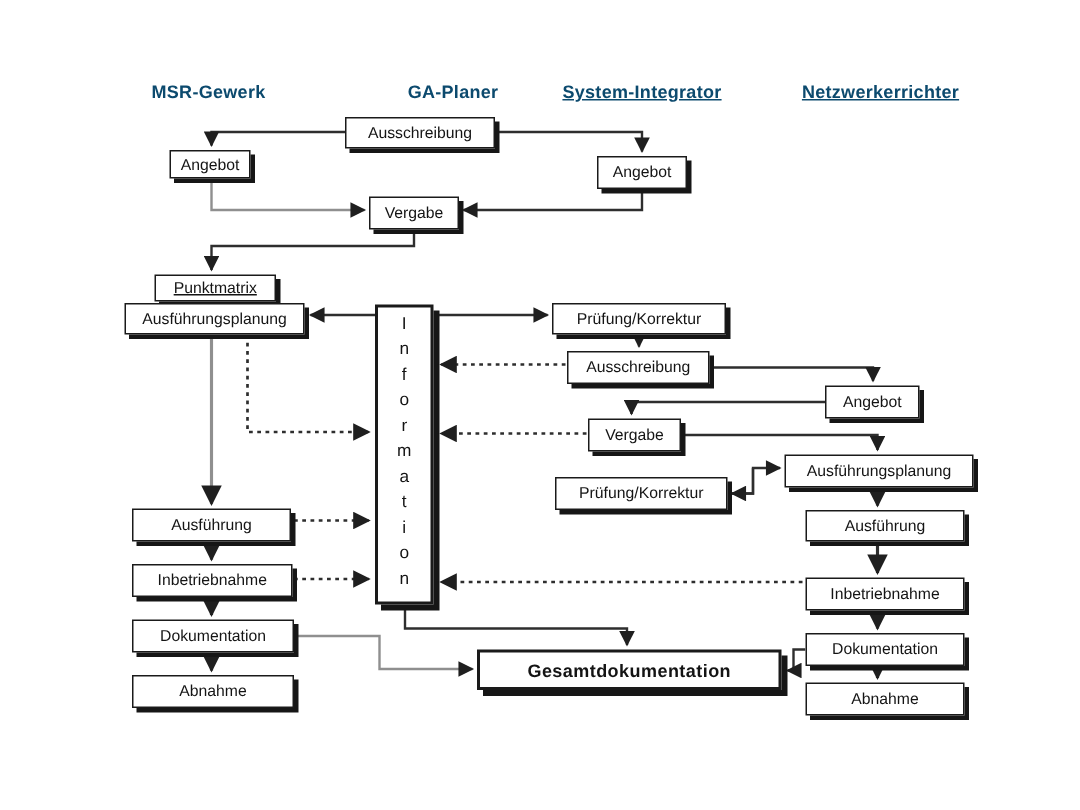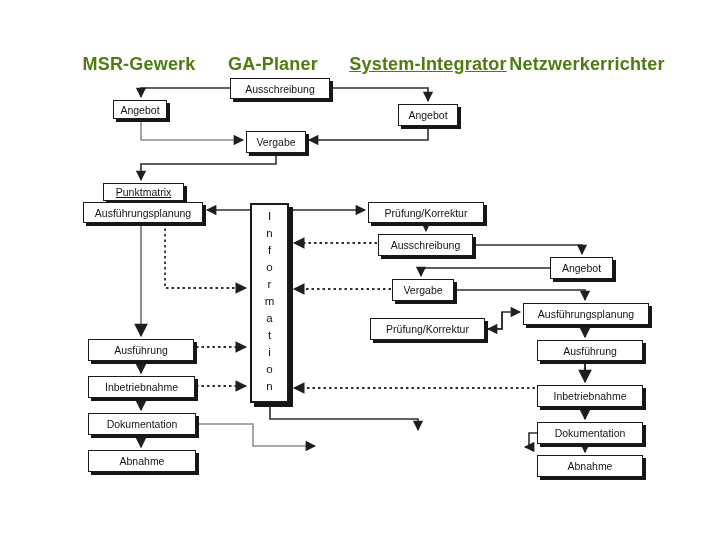--- a/index.html
+++ b/index.html
@@ -4,21 +4,21 @@
 <style>
   html,body{margin:0;padding:0;background:#fff;}
   .stage{
     position:relative;width:720px;height:540px;overflow:hidden;
     background:var(--background,#fff);
     font-family:"Liberation Sans",sans-serif;
     color:var(--text,#141414);
   }
   .hdr{
     position:absolute;transform:translateX(-50%);
-    font-weight:bold;font-size:18px;white-space:nowrap;color:#4d7c0f;
+    font-weight:bold;font-size:12px;white-space:nowrap;color:#0c4a6e;
     letter-spacing:.2px;
   }
   .box{
     position:absolute;box-sizing:border-box;
     background:var(--box_fill,#fff);
     border:1.4px solid var(--box_border,#1a1a1a);
     box-shadow:3px 3px 0 var(--shadow,#161616);
     display:flex;align-items:center;justify-content:center;
     font-size:10.5px;white-space:nowrap;text-align:center;color:#141414;
     z-index:2;
@@ -74,23 +74,23 @@
 
     <polyline class="w dash" points="377,243 294,243" marker-end="url(#ah)"></polyline>
     <polyline class="w dash" points="391,289 294,289" marker-end="url(#ah)"></polyline>
     <polyline class="w dash" points="535,388 294,388" marker-end="url(#ah)"></polyline>
     <polyline class="w dash" points="165,223 165,288 246,288" marker-end="url(#ah)"></polyline>
     <polyline class="w dash" points="196,347 246,347" marker-end="url(#ah)"></polyline>
     <polyline class="w dash" points="196,386 246,386" marker-end="url(#ah)"></polyline>
   </svg>
 
   <div class="hdr" style="left:139px;top:54px;">MSR-Gewerk</div>
-  <div class="hdr" style="left:273px;top:54px;">GA-Planer</div>
+  <div class="hdr" style="left:302px;top:54px;">GA-Planer</div>
   <div class="hdr" style="left:428px;top:54px;text-decoration:underline;">System-Integrator</div>
-  <div class="hdr" style="left:587px;top:54px;">Netzwerkerrichter</div>
+  <div class="hdr" style="left:587px;top:54px;text-decoration:underline;">Netzwerkerrichter</div>
 
   <div class="box" style="left:230px;top:78px;width:100px;height:21px;">Ausschreibung</div>
   <div class="box" style="left:113px;top:100px;width:54px;height:19px;">Angebot</div>
   <div class="box" style="left:398px;top:104px;width:60px;height:22px;">Angebot</div>
   <div class="box" style="left:246px;top:131px;width:60px;height:22px;">Vergabe</div>
   <div class="box" style="left:103px;top:183px;width:81px;height:18px;text-decoration:underline;">Punktmatrix</div>
   <div class="box" style="left:83px;top:202px;width:120px;height:21px;">Ausführungsplanung</div>
   <div class="box heavy vert" style="left:250px;top:203px;width:39px;height:200px;">Information</div>
   <div class="box" style="left:368px;top:202px;width:116px;height:21px;">Prüfung/Korrektur</div>
   <div class="box" style="left:378px;top:234px;width:95px;height:22px;">Ausschreibung</div>
@@ -99,14 +99,15 @@
   <div class="box" style="left:523px;top:303px;width:126px;height:22px;">Ausführungsplanung</div>
   <div class="box" style="left:370px;top:318px;width:115px;height:22px;">Prüfung/Korrektur</div>
   <div class="box" style="left:537px;top:340px;width:106px;height:21px;">Ausführung</div>
   <div class="box" style="left:537px;top:385px;width:106px;height:22px;">Inbetriebnahme</div>
   <div class="box" style="left:537px;top:422px;width:106px;height:22px;">Dokumentation</div>
   <div class="box" style="left:537px;top:455px;width:106px;height:22px;">Abnahme</div>
   <div class="box" style="left:88px;top:339px;width:106px;height:22px;">Ausführung</div>
   <div class="box" style="left:88px;top:376px;width:107px;height:22px;">Inbetriebnahme</div>
   <div class="box" style="left:88px;top:413px;width:108px;height:22px;">Dokumentation</div>
   <div class="box" style="left:88px;top:450px;width:108px;height:22px;">Abnahme</div>
+  <div class="box heavy bold" style="left:318px;top:433px;width:203px;height:27px;">Gesamtdokumentation</div>
 
 </div>
 
 </body></html>

